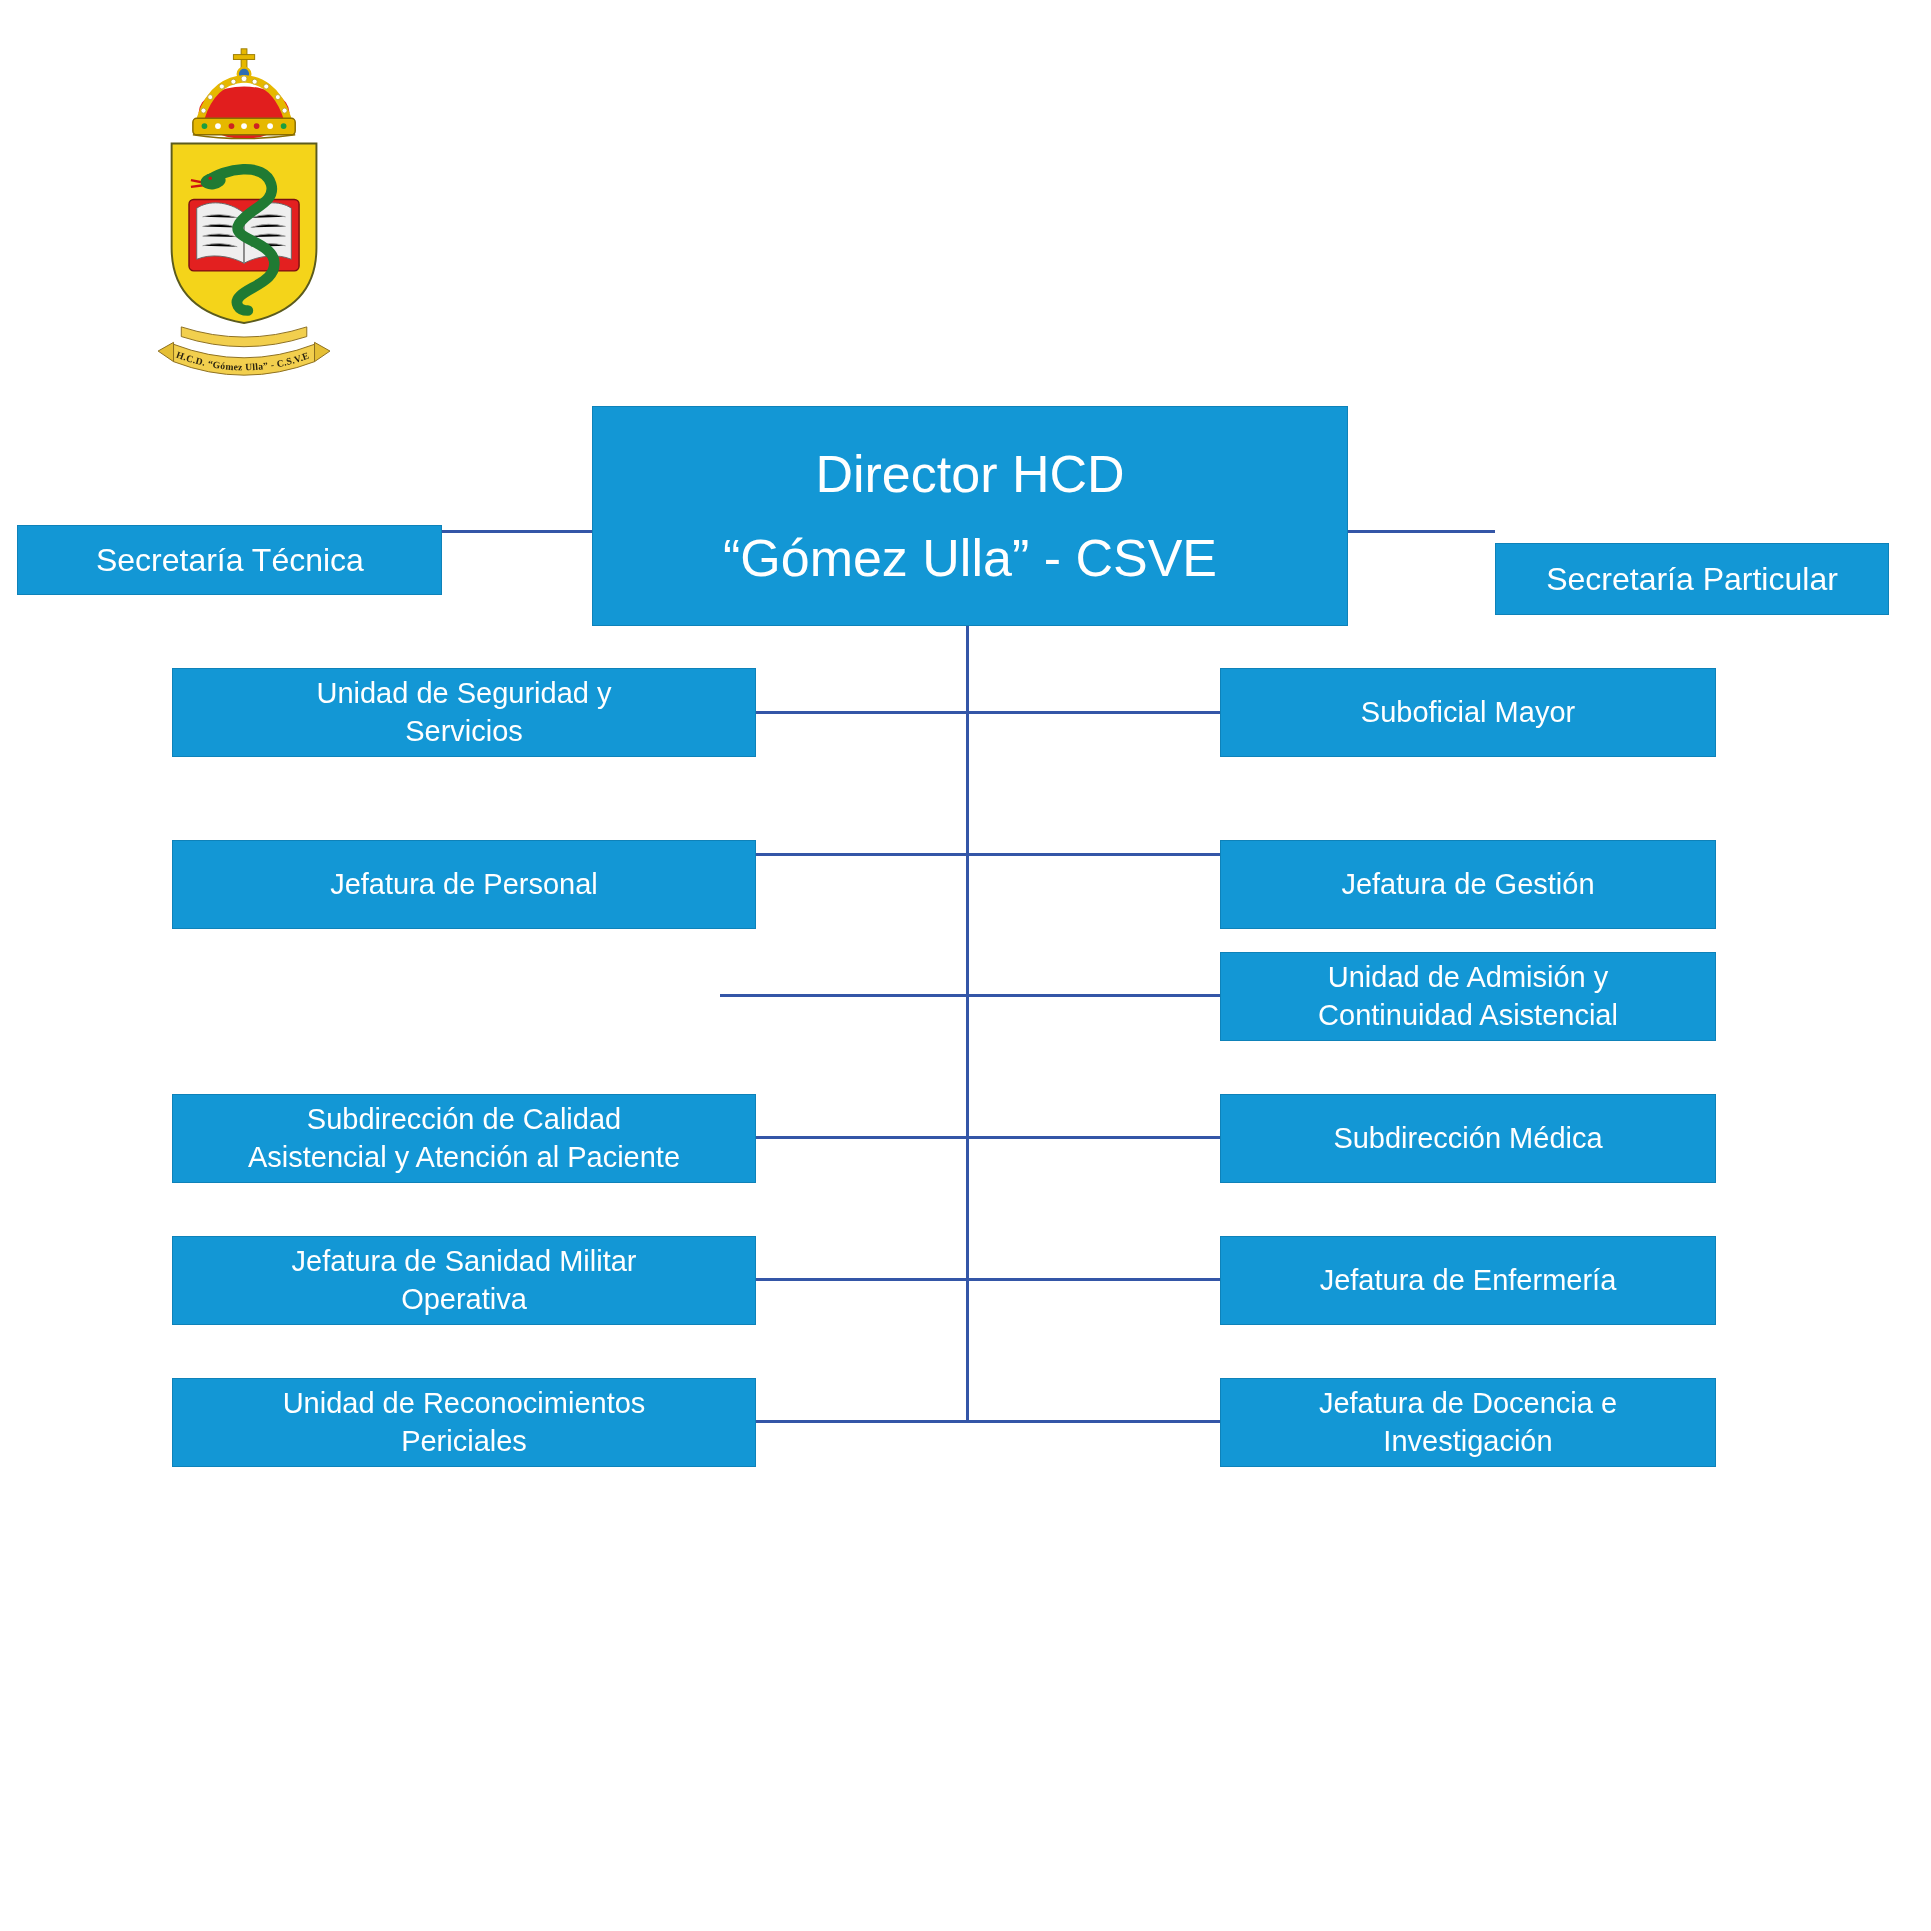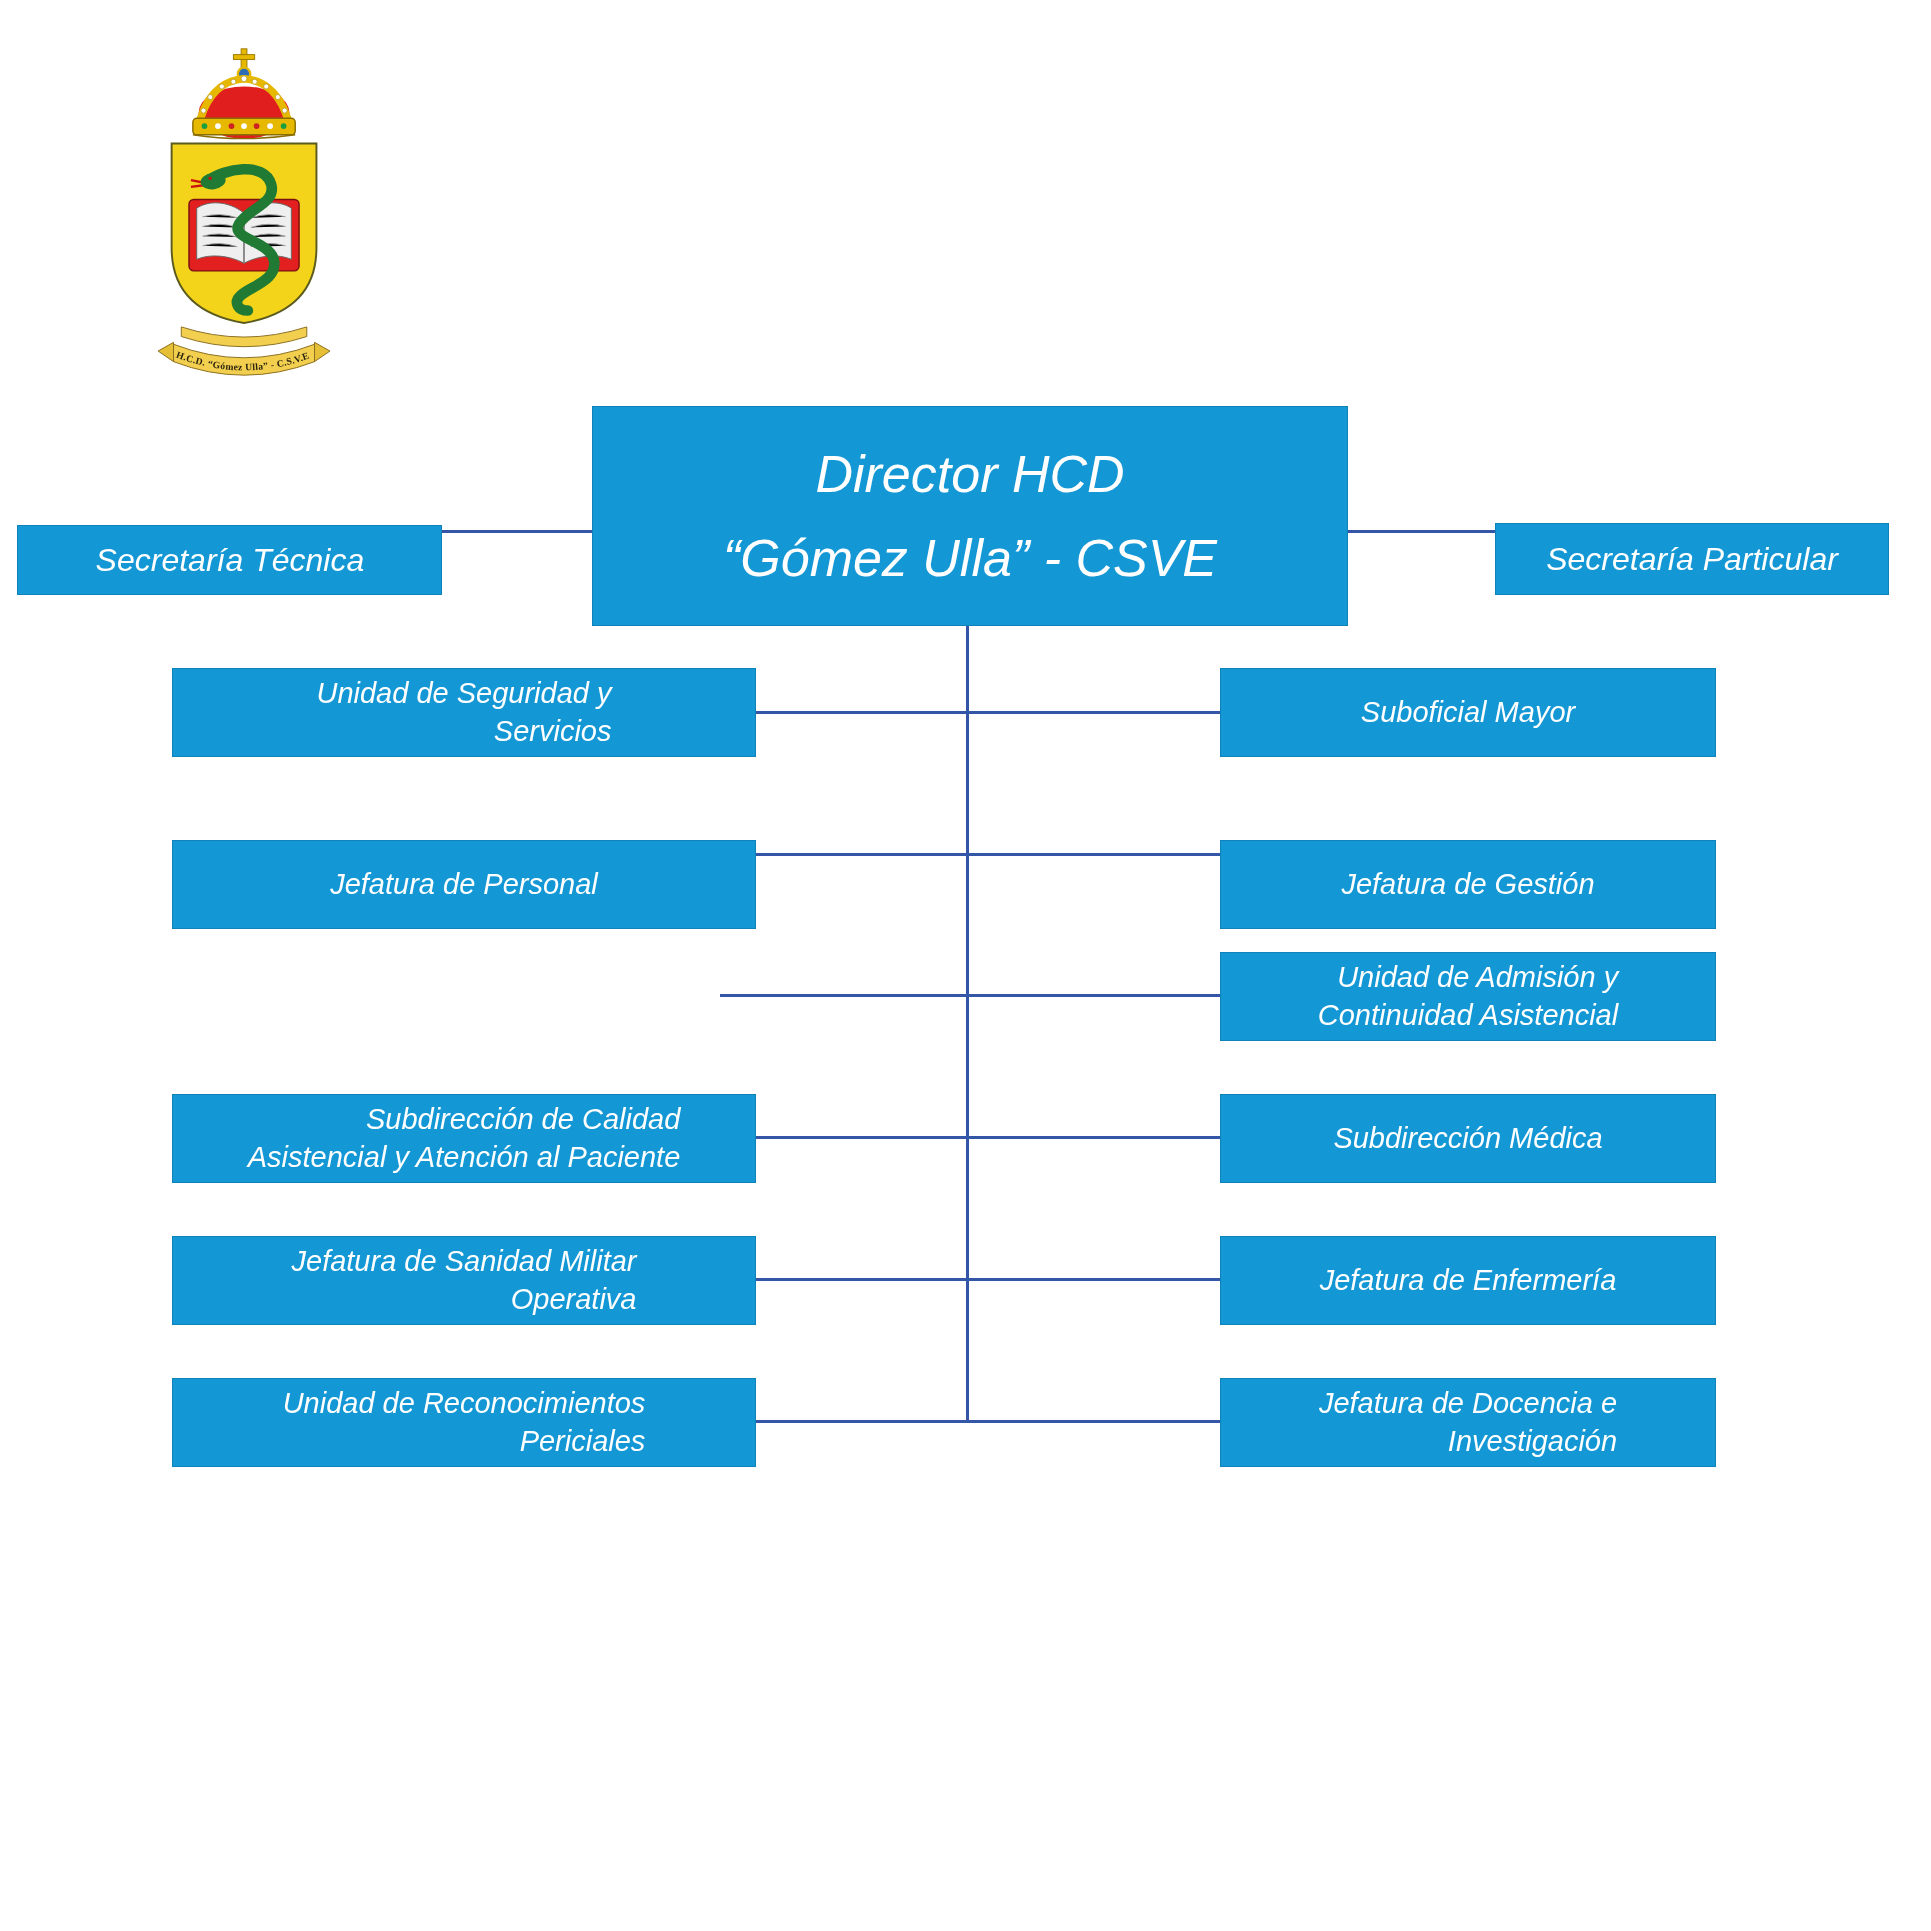--- a/index.html
+++ b/index.html
@@ -12,40 +12,39 @@
     overflow: hidden;
   }
   .node {
     position: absolute;
     background: var(--box-fill, #1397d5);
     border: 1.9px solid var(--box-border, #0e82b9);
     color: var(--box-text, #ffffff);
     display: flex;
     align-items: center;
     justify-content: center;
-    text-align: right;
+    text-align: center;
     box-sizing: border-box;
-    font-style: italic;
   }
   .node span { white-space: pre-line; display: block; }
   .child  { left: 172px; width: 584px; height: 89px; font-size: 29px; line-height: 1.3; }
   .child.right { left: 1220px; width: 496px; }
   .r0 { top: 668px; }  .r1 { top: 840px; }  .r2 { top: 952px; }
   .r3 { top: 1094px; } .r4 { top: 1236px; } .r5 { top: 1378px; }
 
   .director {
     left: 592px; top: 406px; width: 756px; height: 220px;
     flex-direction: column;
     justify-content: space-evenly;
     font-size: 52px;
     padding: 13.5px 9.7px;
   }
   .secretary { top: 497px; height: 70px; font-size: 32px; margin-top: 28px; }
   .sec-left  { left: 17.4px;   width: 425px; }
-  .sec-right { left: 1495px; width: 394px; top: 495px; height: 72px; }
+  .sec-right { left: 1495px; width: 394px; top: 515px; height: 72px; }
 
   .connector { position: absolute; background: var(--connector, #3456a7); }
   .hline { height: 2.9px; }
   .vline { width: 2.9px; }
   .rowline { left: 720px; width: 500px; }
   .rl0 { top: 711px; } .rl1 { top: 853px; } .rl2 { top: 994px; }
   .rl3 { top: 1136px; } .rl4 { top: 1278px; } .rl5 { top: 1420px; }
 
   #emblem { position: absolute; left: 133px; top: 43px; width: 224px; height: 338px; }
 </style>

